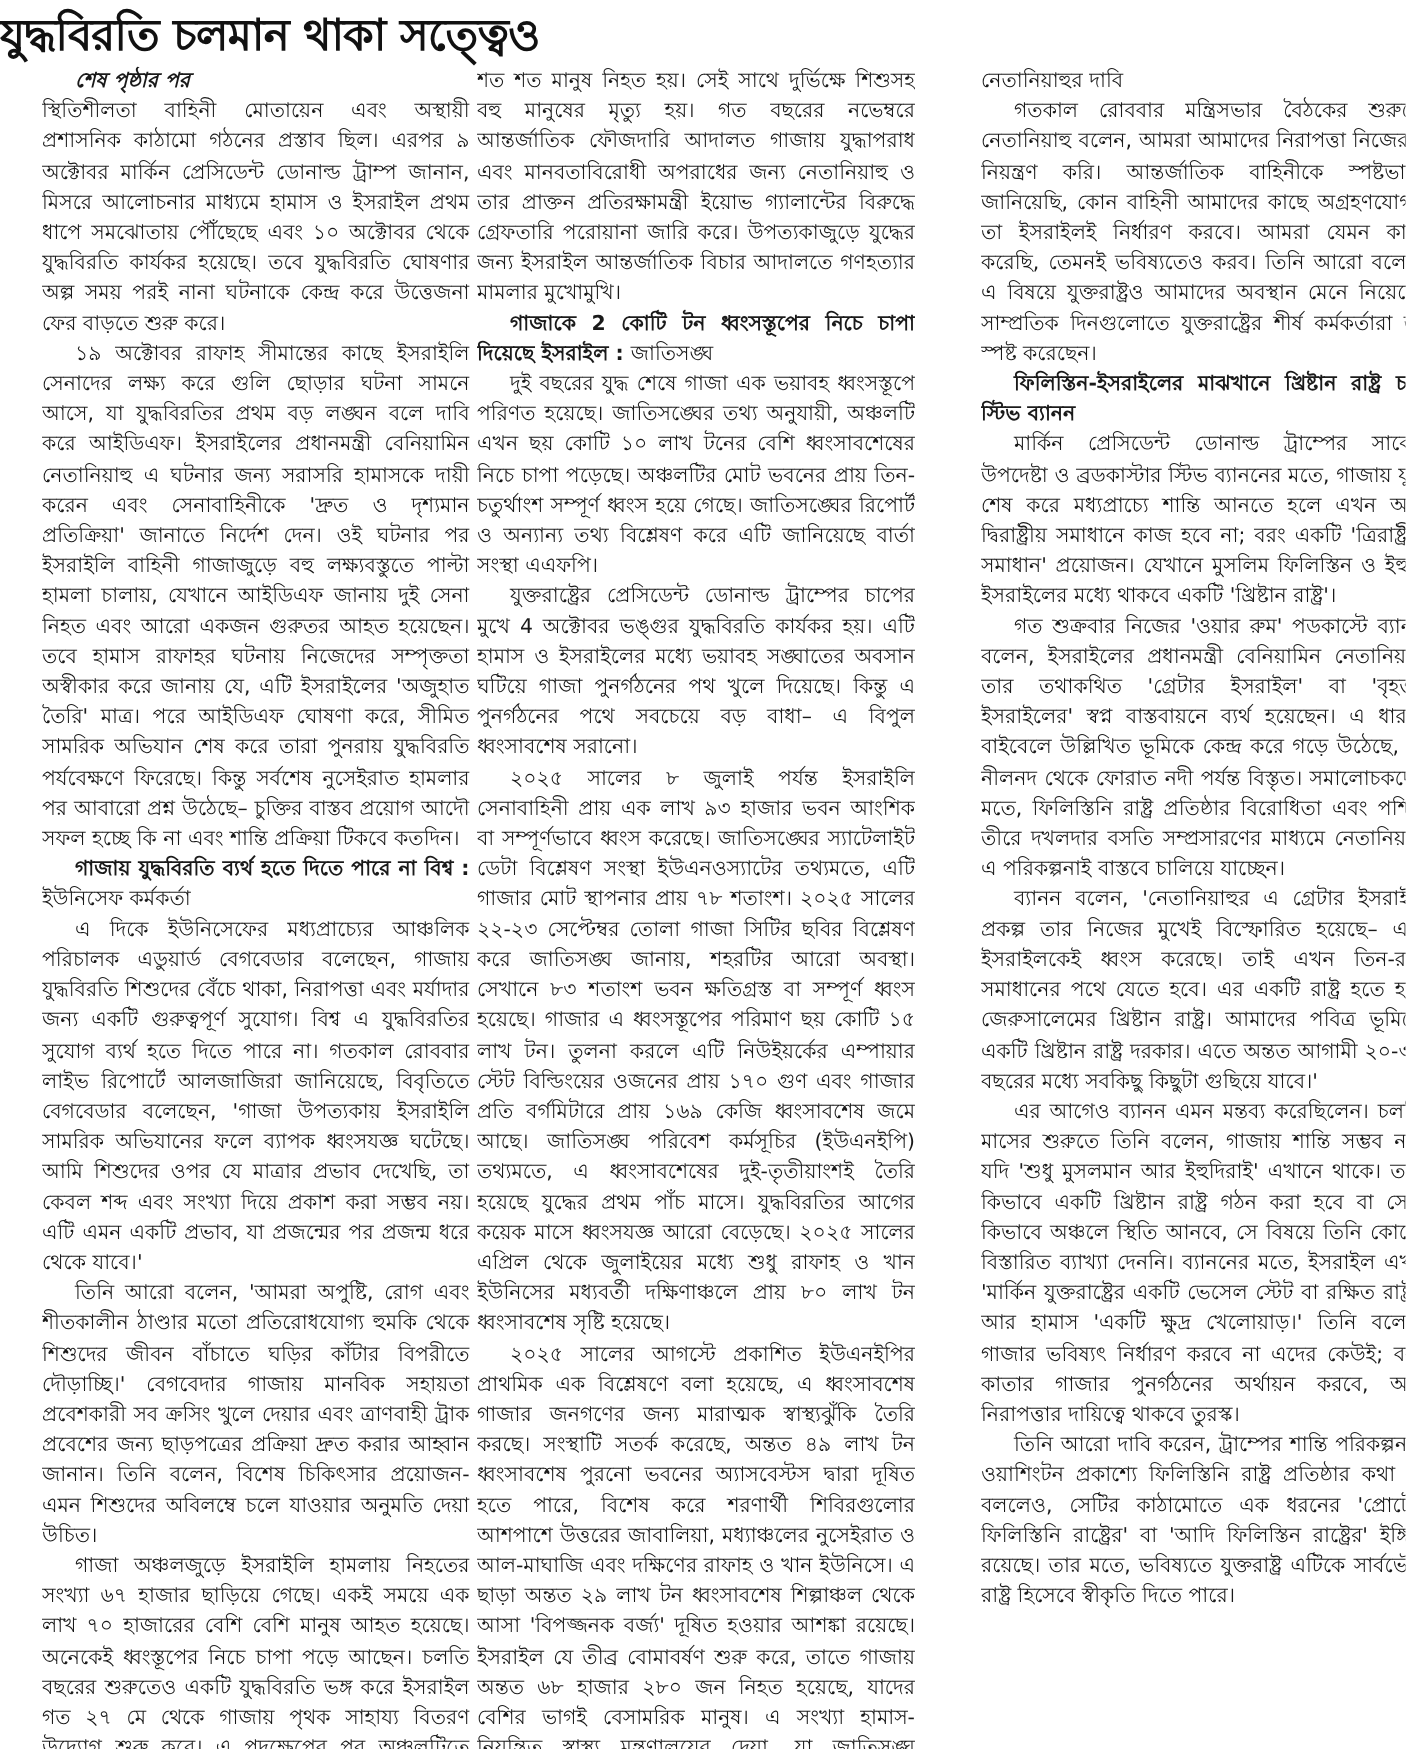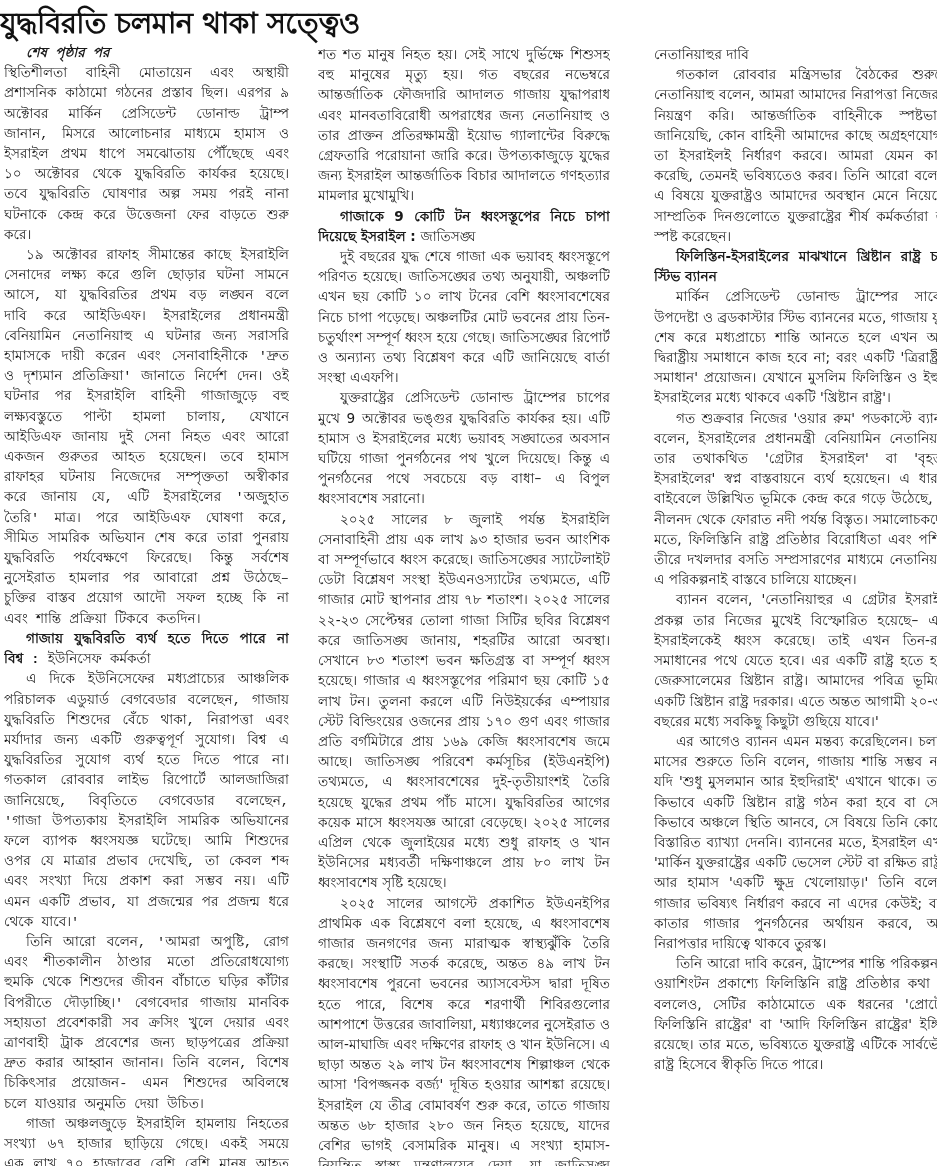--- a/index.html
+++ b/index.html
@@ -11,21 +11,21 @@
   .page { position: relative; width: 937px; height: 1172px; }
   .headline {
     position: absolute; left: 0; top: 4px; width: 937px;
     font-size: 29px; font-weight: bold; color: #111;
     letter-spacing: -0.5px; line-height: 38px;
   }
   .col {
     position: absolute; top: 44px; height: 1122px; overflow: hidden;
     font-size: 13.6px; line-height: 20.2px; text-align: justify;
   }
-  .col.c1 { left: 4px; width: 285px; font-family: Liberation Mono, monospace; }
+  .col.c1 { left: 28px; width: 285px; }
   .col.c2 { left: 318px; width: 292px; }
   .col.c3 { left: 626px; width: 296px; margin-left: 28px; }
   .col p { margin: 0; text-indent: 22px; }
   .col p.noindent { text-indent: 0; }
   .kicker { font-weight: bold; font-style: italic; text-indent: 0; margin: 0; }
   .subhead { font-weight: bold; text-indent: 22px; margin: 0; }
   .subhead .src { font-weight: normal; margin-top: 20px; }
 </style>
 </head>
 <body>
@@ -38,23 +38,23 @@
     <p class="noindent">স্থিতিশীলতা বাহিনী মোতায়েন এবং অস্থায়ী প্রশাসনিক কাঠামো গঠনের প্রস্তাব ছিল। এরপর ৯ অক্টোবর মার্কিন প্রেসিডেন্ট ডোনাল্ড ট্রাম্প জানান, মিসরে আলোচনার মাধ্যমে হামাস ও ইসরাইল প্রথম ধাপে সমঝোতায় পৌঁছেছে এবং ১০ অক্টোবর থেকে যুদ্ধবিরতি কার্যকর হয়েছে। তবে যুদ্ধবিরতি ঘোষণার অল্প সময় পরই নানা ঘটনাকে কেন্দ্র করে উত্তেজনা ফের বাড়তে শুরু করে।</p>
     <p>১৯ অক্টোবর রাফাহ সীমান্তের কাছে ইসরাইলি সেনাদের লক্ষ্য করে গুলি ছোড়ার ঘটনা সামনে আসে, যা যুদ্ধবিরতির প্রথম বড় লঙ্ঘন বলে দাবি করে আইডিএফ। ইসরাইলের প্রধানমন্ত্রী বেনিয়ামিন নেতানিয়াহু এ ঘটনার জন্য সরাসরি হামাসকে দায়ী করেন এবং সেনাবাহিনীকে 'দ্রুত ও দৃশ্যমান প্রতিক্রিয়া' জানাতে নির্দেশ দেন। ওই ঘটনার পর ইসরাইলি বাহিনী গাজাজুড়ে বহু লক্ষ্যবস্তুতে পাল্টা হামলা চালায়, যেখানে আইডিএফ জানায় দুই সেনা নিহত এবং আরো একজন গুরুতর আহত হয়েছেন। তবে হামাস রাফাহর ঘটনায় নিজেদের সম্পৃক্ততা অস্বীকার করে জানায় যে, এটি ইসরাইলের 'অজুহাত তৈরি' মাত্র। পরে আইডিএফ ঘোষণা করে, সীমিত সামরিক অভিযান শেষ করে তারা পুনরায় যুদ্ধবিরতি পর্যবেক্ষণে ফিরেছে। কিন্তু সর্বশেষ নুসেইরাত হামলার পর আবারো প্রশ্ন উঠেছে– চুক্তির বাস্তব প্রয়োগ আদৌ সফল হচ্ছে কি না এবং শান্তি প্রক্রিয়া টিকবে কতদিন।</p>
     <p class="subhead"><span>গাজায় যুদ্ধবিরতি ব্যর্থ হতে দিতে পারে না বিশ্ব :</span> <span class="src">ইউনিসেফ কর্মকর্তা</span></p>
     <p>এ দিকে ইউনিসেফের মধ্যপ্রাচ্যের আঞ্চলিক পরিচালক এডুয়ার্ড বেগবেডার বলেছেন, গাজায় যুদ্ধবিরতি শিশুদের বেঁচে থাকা, নিরাপত্তা এবং মর্যাদার জন্য একটি গুরুত্বপূর্ণ সুযোগ। বিশ্ব এ যুদ্ধবিরতির সুযোগ ব্যর্থ হতে দিতে পারে না। গতকাল রোববার লাইভ রিপোর্টে আলজাজিরা জানিয়েছে, বিবৃতিতে বেগবেডার বলেছেন, 'গাজা উপত্যকায় ইসরাইলি সামরিক অভিযানের ফলে ব্যাপক ধ্বংসযজ্ঞ ঘটেছে। আমি শিশুদের ওপর যে মাত্রার প্রভাব দেখেছি, তা কেবল শব্দ এবং সংখ্যা দিয়ে প্রকাশ করা সম্ভব নয়। এটি এমন একটি প্রভাব, যা প্রজন্মের পর প্রজন্ম ধরে থেকে যাবে।'</p>
     <p>তিনি আরো বলেন, 'আমরা অপুষ্টি, রোগ এবং শীতকালীন ঠাণ্ডার মতো প্রতিরোধযোগ্য হুমকি থেকে শিশুদের জীবন বাঁচাতে ঘড়ির কাঁটার বিপরীতে দৌড়াচ্ছি।' বেগবেদার গাজায় মানবিক সহায়তা প্রবেশকারী সব ক্রসিং খুলে দেয়ার এবং ত্রাণবাহী ট্রাক প্রবেশের জন্য ছাড়পত্রের প্রক্রিয়া দ্রুত করার আহ্বান জানান। তিনি বলেন, বিশেষ চিকিৎসার প্রয়োজন- এমন শিশুদের অবিলম্বে চলে যাওয়ার অনুমতি দেয়া উচিত।</p>
     <p>গাজা অঞ্চলজুড়ে ইসরাইলি হামলায় নিহতের সংখ্যা ৬৭ হাজার ছাড়িয়ে গেছে। একই সময়ে এক লাখ ৭০ হাজারের বেশি বেশি মানুষ আহত হয়েছে। অনেকেই ধ্বংস্তূপের নিচে চাপা পড়ে আছেন। চলতি বছরের শুরুতেও একটি যুদ্ধবিরতি ভঙ্গ করে ইসরাইল গত ২৭ মে থেকে গাজায় পৃথক সাহায্য বিতরণ উদ্যোগ শুরু করে। এ পদক্ষেপের পর অঞ্চলটিতে দুর্ভিক্ষ প্রকট হয়ে উঠেছিল। ইসরাইলি বাহিনী খাদ্য বিতরণ কেন্দ্রের কাছে জড়ো হওয়া ফিলিস্তিনিদের ওপরও গুলি চালিয়ে যায়। এর ফলে</p>
   </div>
 
   <div class="col c2">
     <p class="noindent">শত শত মানুষ নিহত হয়। সেই সাথে দুর্ভিক্ষে শিশুসহ বহু মানুষের মৃত্যু হয়। গত বছরের নভেম্বরে আন্তর্জাতিক ফৌজদারি আদালত গাজায় যুদ্ধাপরাধ এবং মানবতাবিরোধী অপরাধের জন্য নেতানিয়াহু ও তার প্রাক্তন প্রতিরক্ষামন্ত্রী ইয়োভ গ্যালান্টের বিরুদ্ধে গ্রেফতারি পরোয়ানা জারি করে। উপত্যকাজুড়ে যুদ্ধের জন্য ইসরাইল আন্তর্জাতিক বিচার আদালতে গণহত্যার মামলার মুখোমুখি।</p>
-    <p class="subhead"><span>গাজাকে 9 কোটি টন ধ্বংসস্তূপের নিচে চাপা দিয়েছে ইসরাইল :</span> <span class="src">জাতিসঙ্ঘ</span></p>
+    <p class="subhead"><span>গাজাকে 2 কোটি টন ধ্বংসস্তূপের নিচে চাপা দিয়েছে ইসরাইল :</span> <span class="src">জাতিসঙ্ঘ</span></p>
     <p>দুই বছরের যুদ্ধ শেষে গাজা এক ভয়াবহ ধ্বংসস্তূপে পরিণত হয়েছে। জাতিসঙ্ঘের তথ্য অনুযায়ী, অঞ্চলটি এখন ছয় কোটি ১০ লাখ টনের বেশি ধ্বংসাবশেষের নিচে চাপা পড়েছে। অঞ্চলটির মোট ভবনের প্রায় তিন-চতুর্থাংশ সম্পূর্ণ ধ্বংস হয়ে গেছে। জাতিসঙ্ঘের রিপোর্ট ও অন্যান্য তথ্য বিশ্লেষণ করে এটি জানিয়েছে বার্তা সংস্থা এএফপি।</p>
-    <p>যুক্তরাষ্ট্রের প্রেসিডেন্ট ডোনাল্ড ট্রাম্পের চাপের মুখে 9 অক্টোবর ভঙ্গুর যুদ্ধবিরতি কার্যকর হয়। এটি হামাস ও ইসরাইলের মধ্যে ভয়াবহ সঙ্ঘাতের অবসান ঘটিয়ে গাজা পুনর্গঠনের পথ খুলে দিয়েছে। কিন্তু এ পুনর্গঠনের পথে সবচেয়ে বড় বাধা– এ বিপুল ধ্বংসাবশেষ সরানো।</p>
+    <p>যুক্তরাষ্ট্রের প্রেসিডেন্ট ডোনাল্ড ট্রাম্পের চাপের মুখে 4 অক্টোবর ভঙ্গুর যুদ্ধবিরতি কার্যকর হয়। এটি হামাস ও ইসরাইলের মধ্যে ভয়াবহ সঙ্ঘাতের অবসান ঘটিয়ে গাজা পুনর্গঠনের পথ খুলে দিয়েছে। কিন্তু এ পুনর্গঠনের পথে সবচেয়ে বড় বাধা– এ বিপুল ধ্বংসাবশেষ সরানো।</p>
     <p>২০২৫ সালের ৮ জুলাই পর্যন্ত ইসরাইলি সেনাবাহিনী প্রায় এক লাখ ৯৩ হাজার ভবন আংশিক বা সম্পূর্ণভাবে ধ্বংস করেছে। জাতিসঙ্ঘের স্যাটেলাইট ডেটা বিশ্লেষণ সংস্থা ইউএনওস্যাটের তথ্যমতে, এটি গাজার মোট স্থাপনার প্রায় ৭৮ শতাংশ। ২০২৫ সালের ২২-২৩ সেপ্টেম্বর তোলা গাজা সিটির ছবির বিশ্লেষণ করে জাতিসঙ্ঘ জানায়, শহরটির আরো অবস্থা। সেখানে ৮৩ শতাংশ ভবন ক্ষতিগ্রস্ত বা সম্পূর্ণ ধ্বংস হয়েছে। গাজার এ ধ্বংসস্তূপের পরিমাণ ছয় কোটি ১৫ লাখ টন। তুলনা করলে এটি নিউইয়র্কের এম্পায়ার স্টেট বিল্ডিংয়ের ওজনের প্রায় ১৭০ গুণ এবং গাজার প্রতি বর্গমিটারে প্রায় ১৬৯ কেজি ধ্বংসাবশেষ জমে আছে। জাতিসঙ্ঘ পরিবেশ কর্মসূচির (ইউএনইপি) তথ্যমতে, এ ধ্বংসাবশেষের দুই-তৃতীয়াংশই তৈরি হয়েছে যুদ্ধের প্রথম পাঁচ মাসে। যুদ্ধবিরতির আগের কয়েক মাসে ধ্বংসযজ্ঞ আরো বেড়েছে। ২০২৫ সালের এপ্রিল থেকে জুলাইয়ের মধ্যে শুধু রাফাহ ও খান ইউনিসের মধ্যবর্তী দক্ষিণাঞ্চলে প্রায় ৮০ লাখ টন ধ্বংসাবশেষ সৃষ্টি হয়েছে।</p>
     <p>২০২৫ সালের আগস্টে প্রকাশিত ইউএনইপির প্রাথমিক এক বিশ্লেষণে বলা হয়েছে, এ ধ্বংসাবশেষ গাজার জনগণের জন্য মারাত্মক স্বাস্থ্যঝুঁকি তৈরি করছে। সংস্থাটি সতর্ক করেছে, অন্তত ৪৯ লাখ টন ধ্বংসাবশেষ পুরনো ভবনের অ্যাসবেস্টস দ্বারা দূষিত হতে পারে, বিশেষ করে শরণার্থী শিবিরগুলোর আশপাশে উত্তরের জাবালিয়া, মধ্যাঞ্চলের নুসেইরাত ও আল-মাঘাজি এবং দক্ষিণের রাফাহ ও খান ইউনিসে। এ ছাড়া অন্তত ২৯ লাখ টন ধ্বংসাবশেষ শিল্পাঞ্চল থেকে আসা 'বিপজ্জনক বর্জ্য' দূষিত হওয়ার আশঙ্কা রয়েছে। ইসরাইল যে তীব্র বোমাবর্ষণ শুরু করে, তাতে গাজায় অন্তত ৬৮ হাজার ২৮০ জন নিহত হয়েছে, যাদের বেশির ভাগই বেসামরিক মানুষ। এ সংখ্যা হামাস-নিয়ন্ত্রিত স্বাস্থ্য মন্ত্রণালয়ের দেয়া, যা জাতিসঙ্ঘ নির্ভরযোগ্য হিসেবে গণ্য করে।</p>
 
   </div>
 
   <div class="col c3">
     <p class="noindent">নেতানিয়াহুর দাবি</p>
     <p>গতকাল রোববার মন্ত্রিসভার বৈঠকের শুরুতে নেতানিয়াহু বলেন, আমরা আমাদের নিরাপত্তা নিজেরাই নিয়ন্ত্রণ করি। আন্তর্জাতিক বাহিনীকে স্পষ্টভাবে জানিয়েছি, কোন বাহিনী আমাদের কাছে অগ্রহণযোগ্য, তা ইসরাইলই নির্ধারণ করবে। আমরা যেমন কাজ করেছি, তেমনই ভবিষ্যতেও করব। তিনি আরো বলেন, এ বিষয়ে যুক্তরাষ্ট্রও আমাদের অবস্থান মেনে নিয়েছে। সাম্প্রতিক দিনগুলোতে যুক্তরাষ্ট্রের শীর্ষ কর্মকর্তারা তা স্পষ্ট করেছেন।</p>
     <p class="subhead">ফিলিস্তিন-ইসরাইলের মাঝখানে খ্রিষ্টান রাষ্ট্র চান স্টিভ ব্যানন</p>
     <p>মার্কিন প্রেসিডেন্ট ডোনাল্ড ট্রাম্পের সাবেক উপদেষ্টা ও ব্রডকাস্টার স্টিভ ব্যাননের মতে, গাজায় যুদ্ধ শেষ করে মধ্যপ্রাচ্যে শান্তি আনতে হলে এখন আর দ্বিরাষ্ট্রীয় সমাধানে কাজ হবে না; বরং একটি 'ত্রিরাষ্ট্রীয় সমাধান' প্রয়োজন। যেখানে মুসলিম ফিলিস্তিন ও ইহুদি ইসরাইলের মধ্যে থাকবে একটি 'খ্রিষ্টান রাষ্ট্র'।</p>

